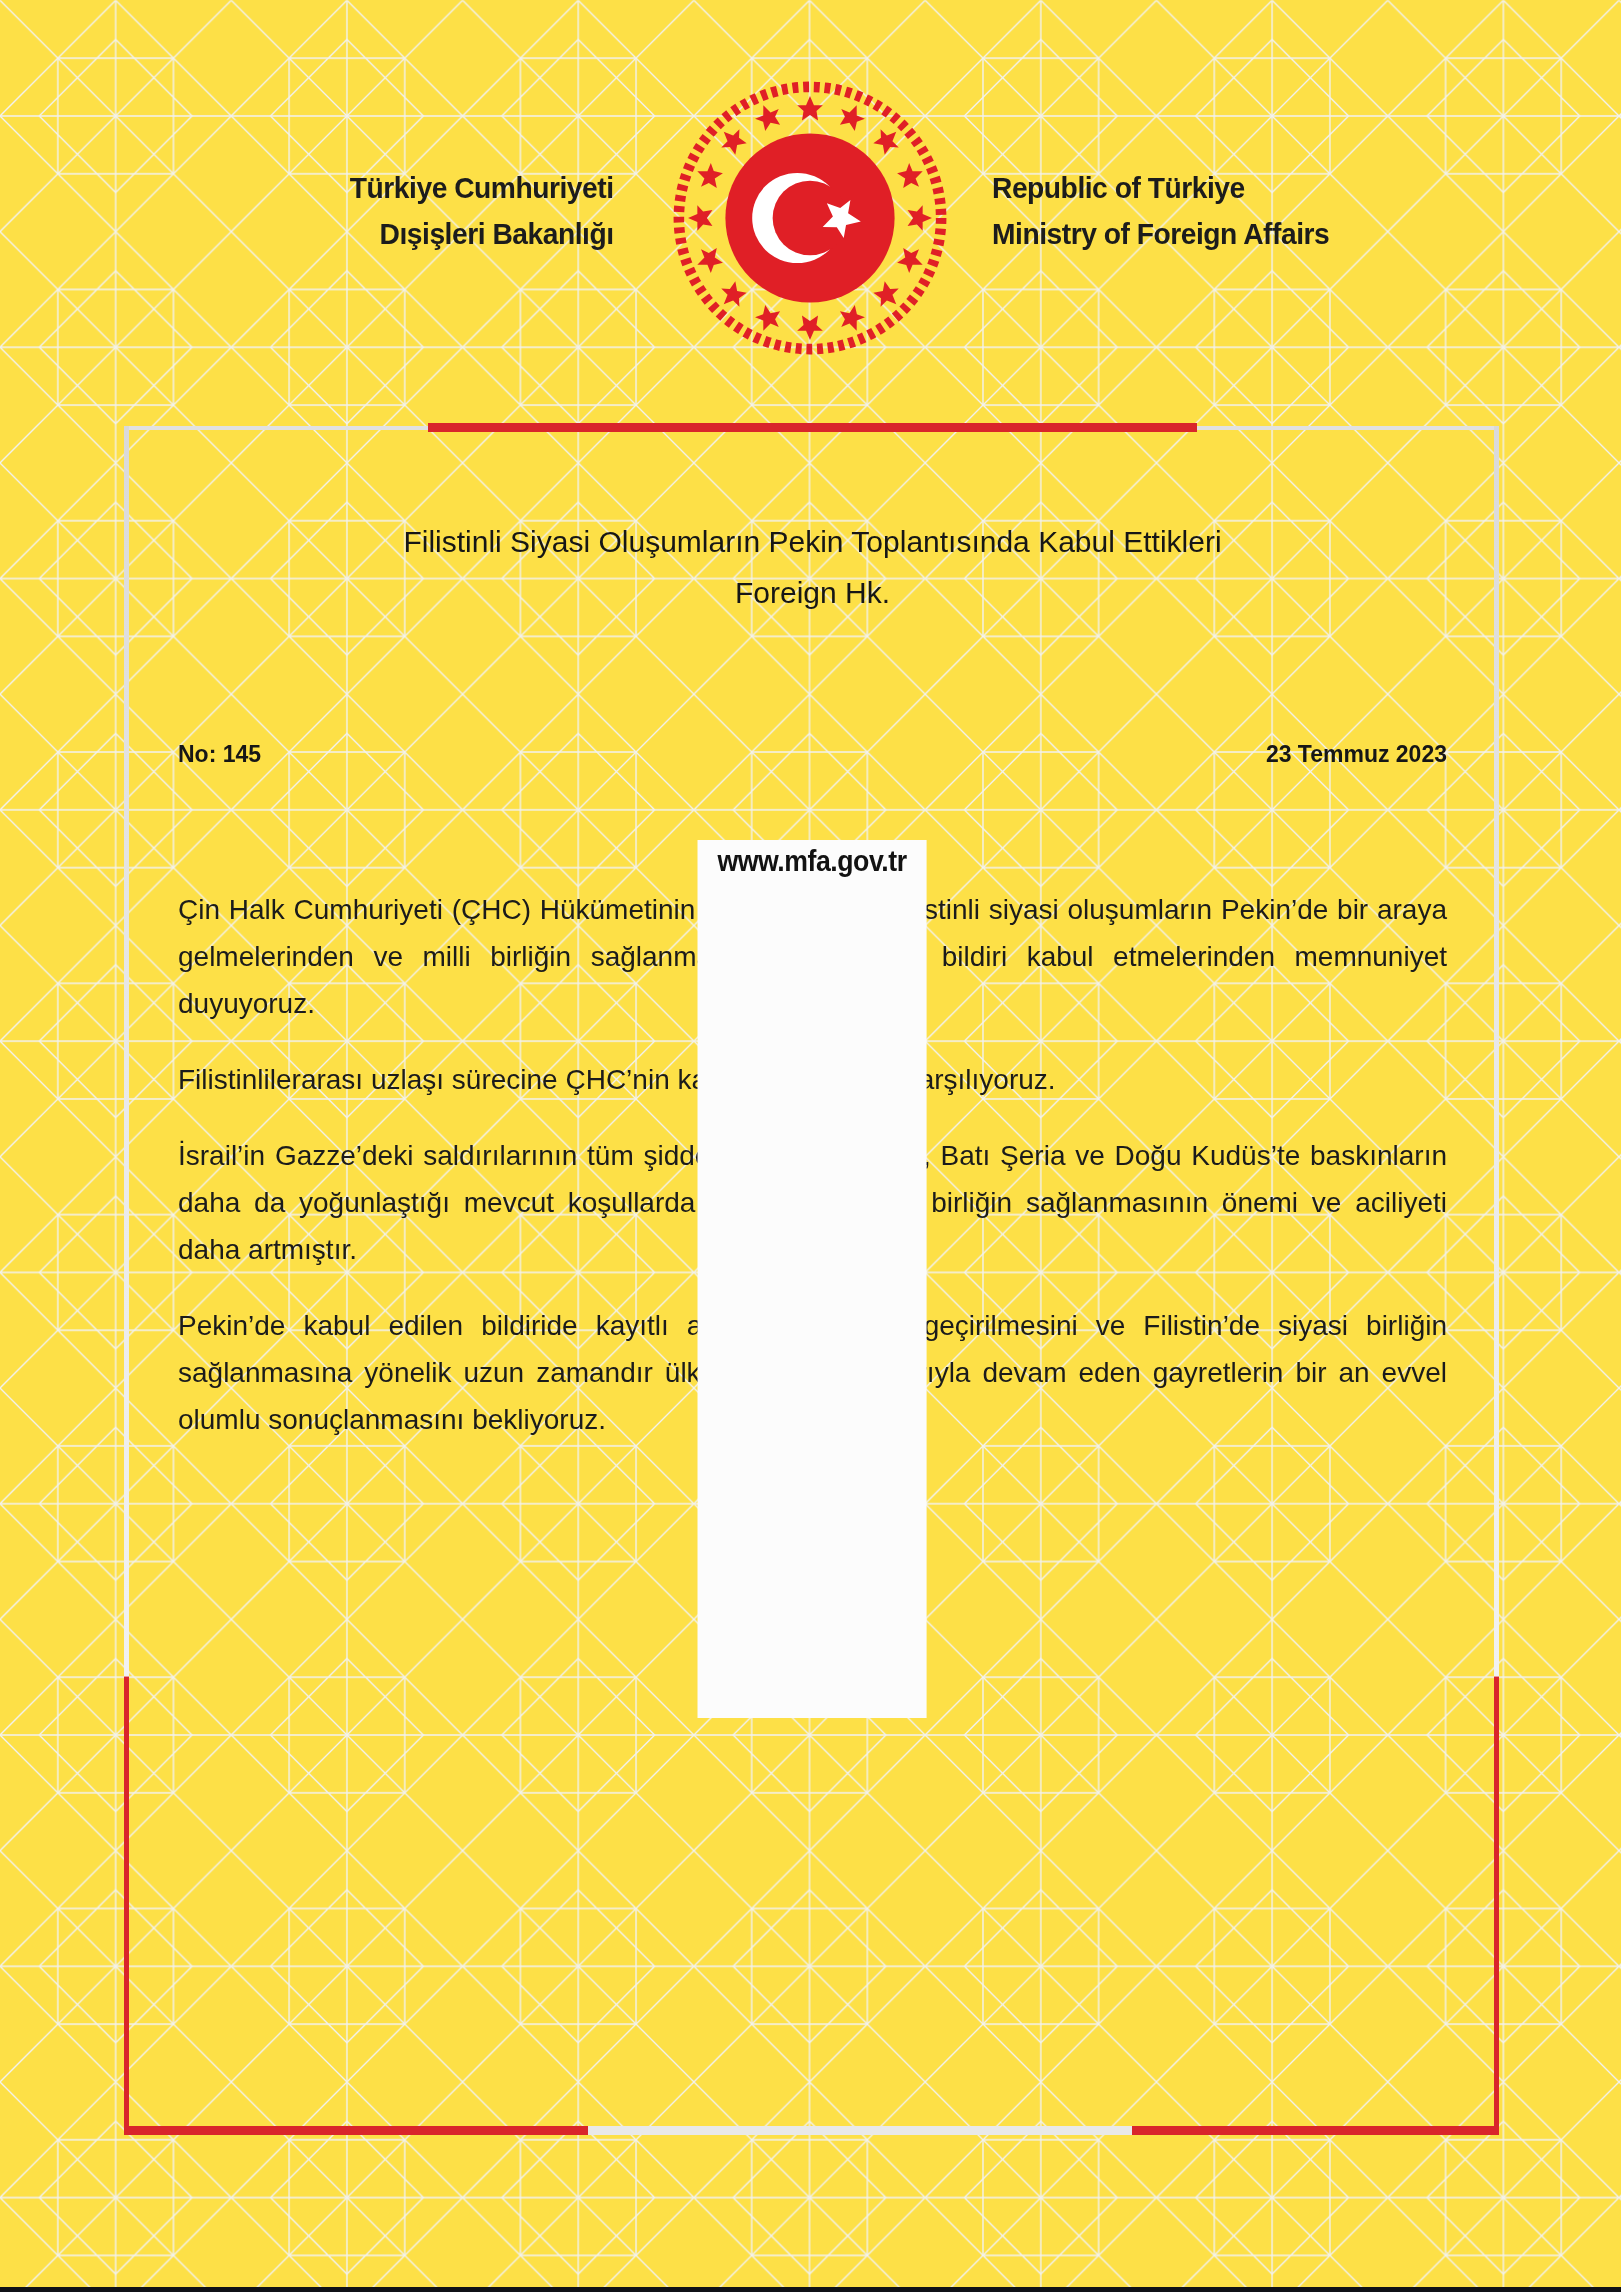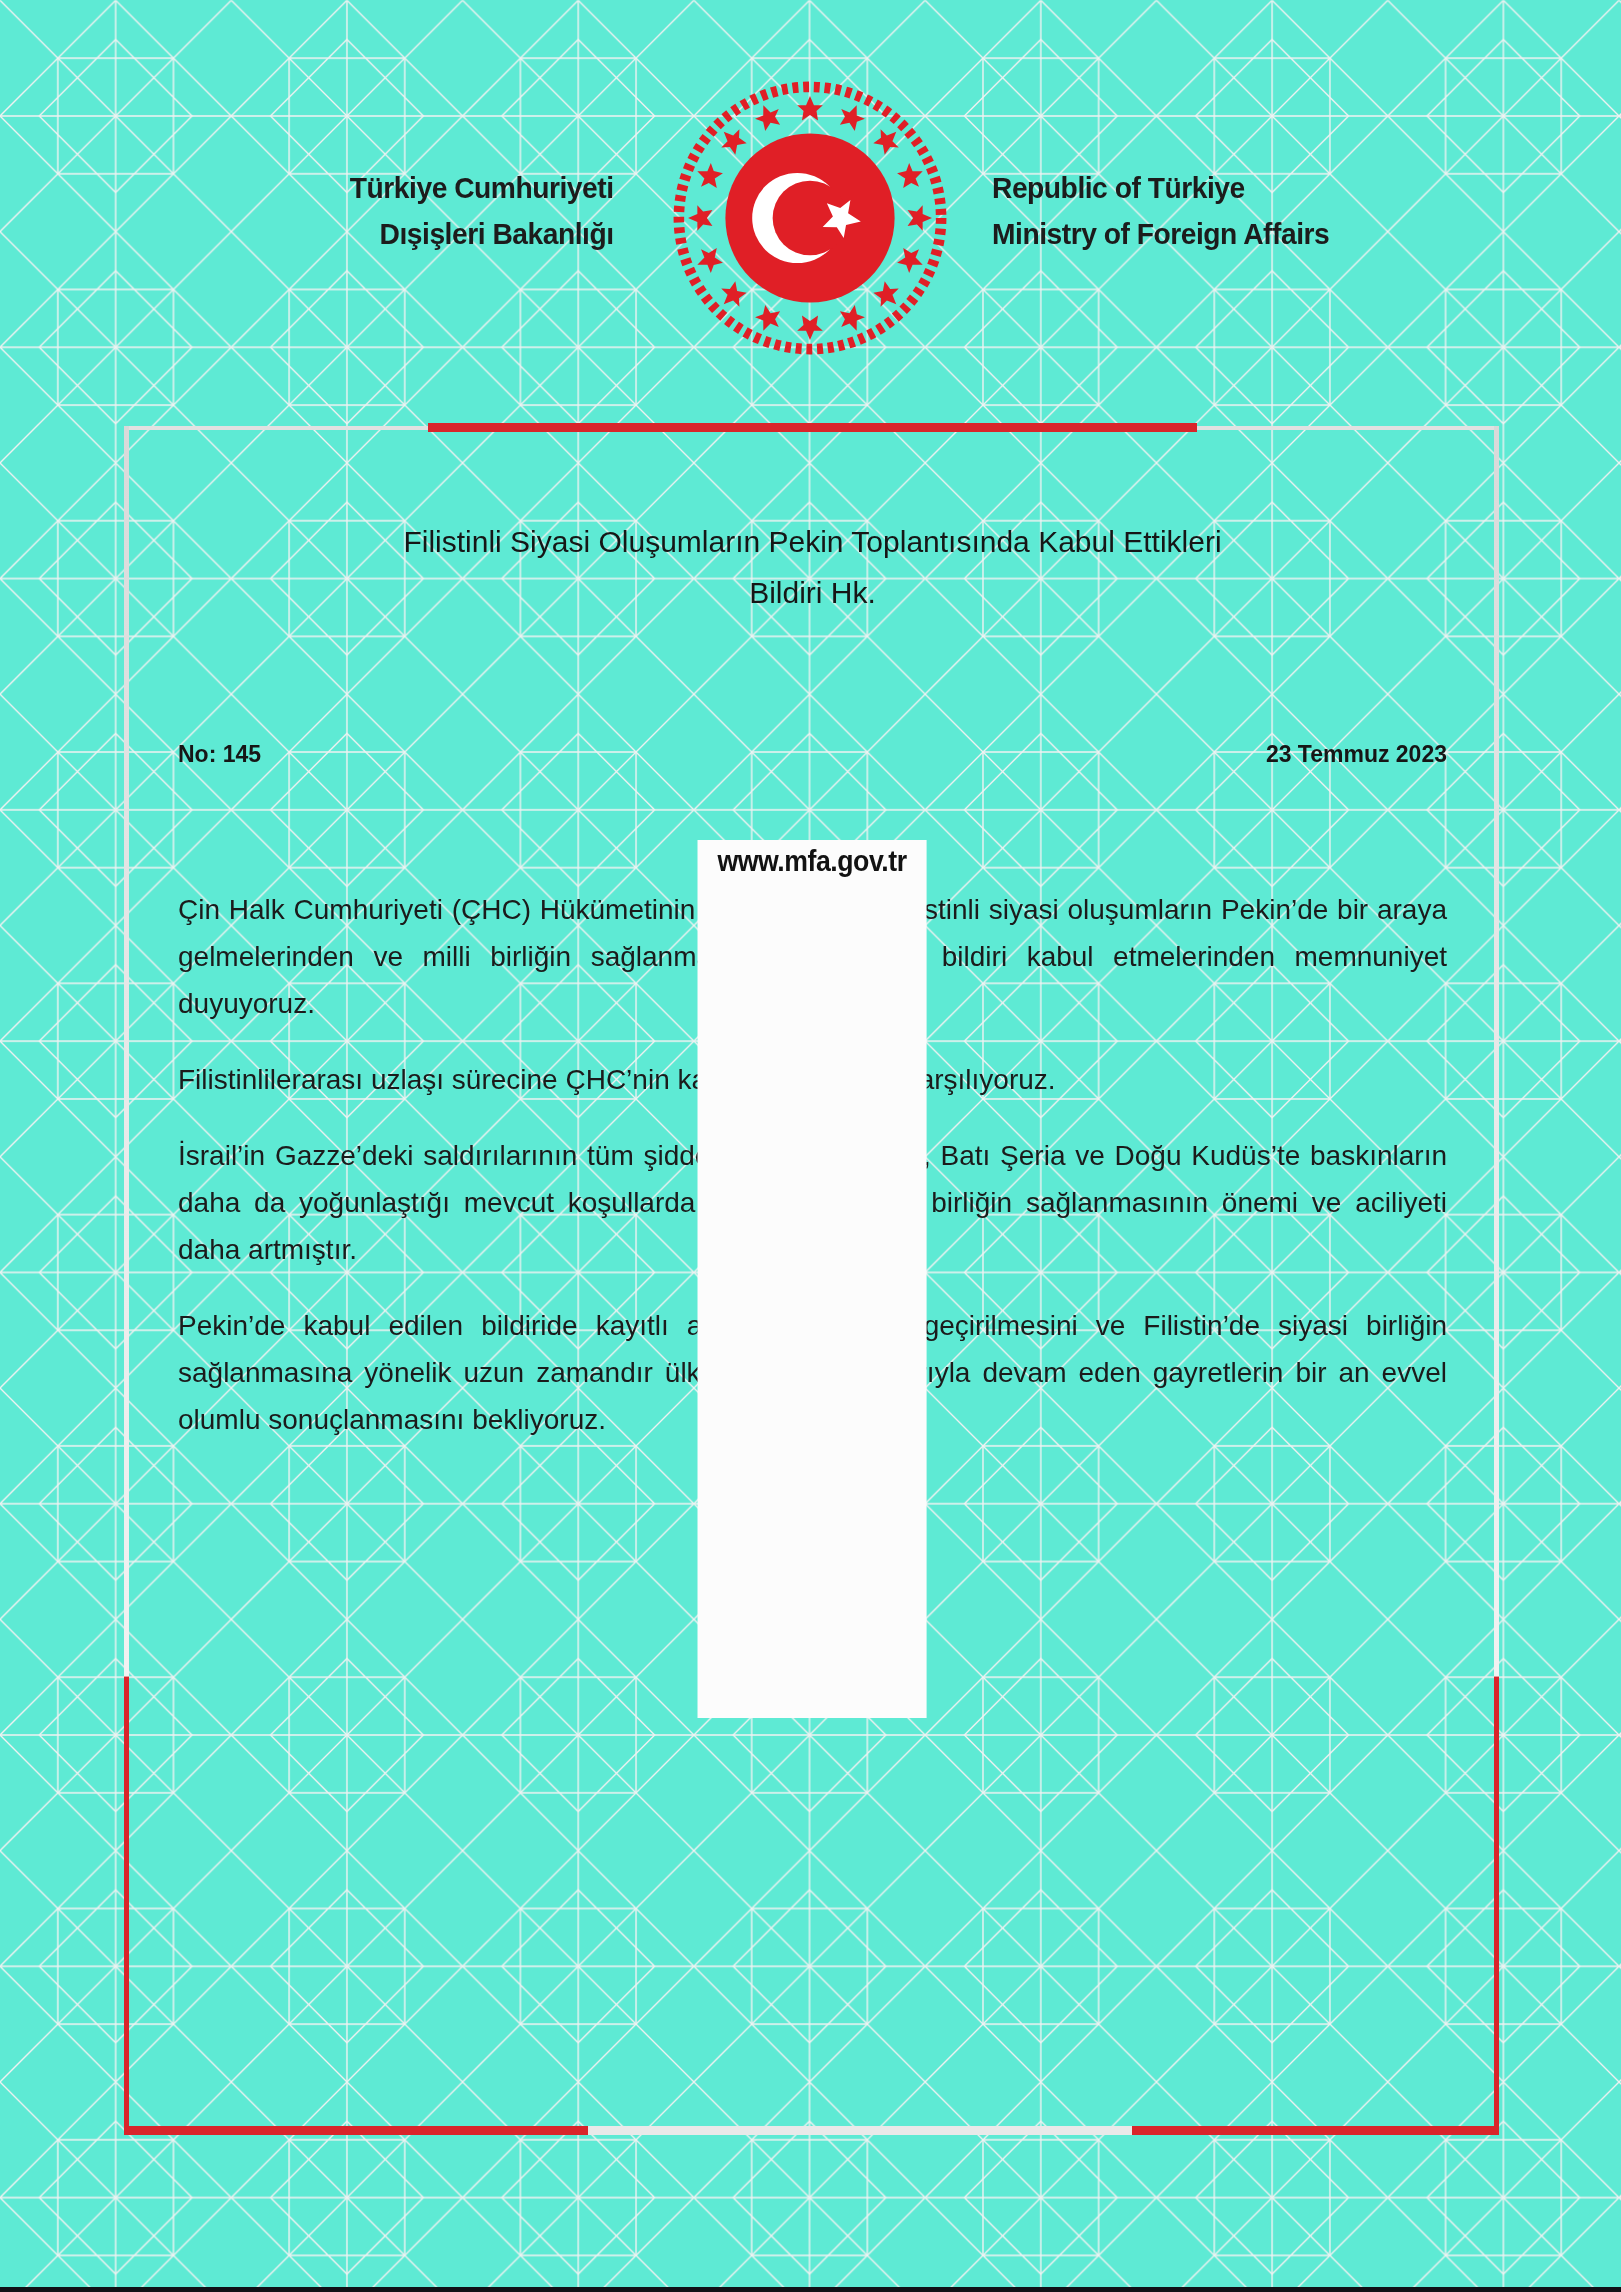--- a/index.html
+++ b/index.html
@@ -6,21 +6,21 @@
   body {
     background: #ffffff;
     font-family: "Liberation Sans", sans-serif;
     color: #1b1b1b;
     -webkit-font-smoothing: antialiased;
   }
   .page {
     position: relative;
     width: 1621px;
     height: 2293px;
-    background: #5eead4;
+    background: #fde047;
     overflow: hidden;
   }
   .bg-pattern {
     position: absolute;
     inset: 0;
     width: 100%;
     height: 100%;
     display: block;
     pointer-events: none;
   }
@@ -212,21 +212,21 @@
   <main class="content-box">
     <div class="b-top"></div>
     <div class="b-left"></div>
     <div class="b-right"></div>
     <div class="top-accent"></div>
 
     <div class="content-inner">
 
       <h1 class="doc-title">
         <span>Filistinli Siyasi Oluşumların Pekin Toplantısında Kabul Ettikleri</span>
-        <span>Bildiri Hk.</span>
+        <span>Foreign Hk.</span>
       </h1>
 
       <div class="meta-row">
         <div>No: 145</div>
         <div>23 Temmuz 2023</div>
       </div>
 
       <div class="doc-body">
         <p>Çin Halk Cumhuriyeti (ÇHC) Hükümetinin daveti üzerine Filistinli siyasi oluşumların Pekin’de bir araya gelmelerinden ve milli birliğin sağlanmasına yönelik bir bildiri kabul etmelerinden memnuniyet duyuyoruz.</p>
         <p>Filistinlilerarası uzlaşı sürecine ÇHC’nin katkılarını takdirle karşılıyoruz.</p>

